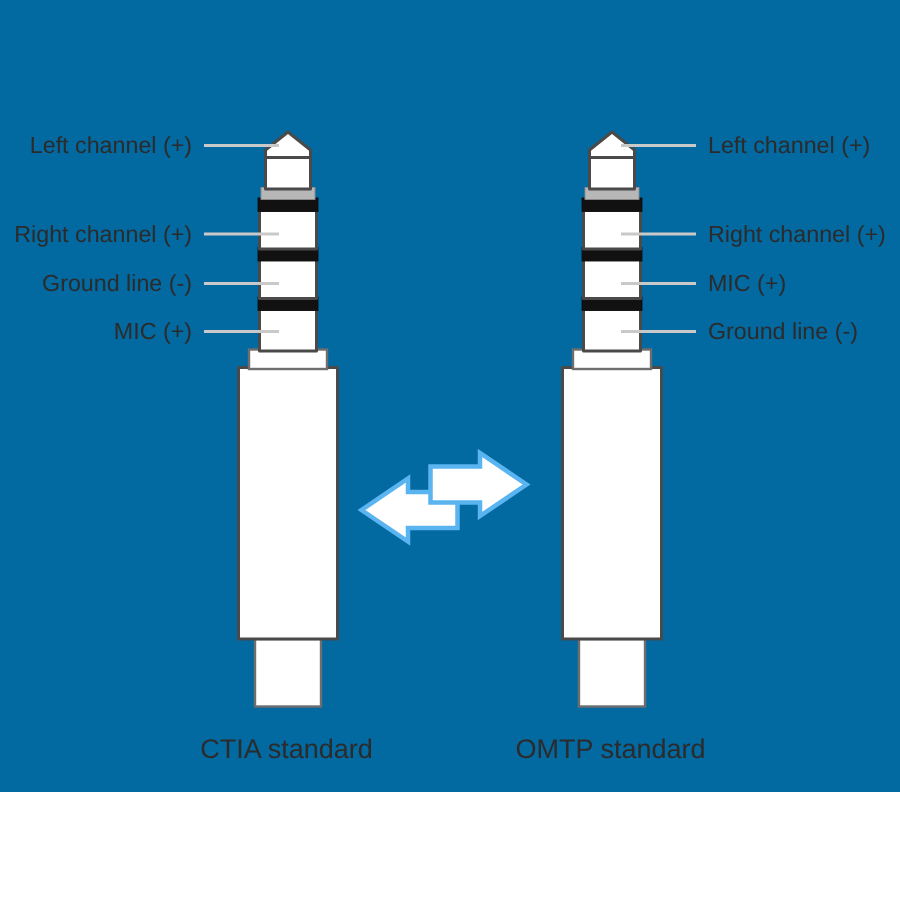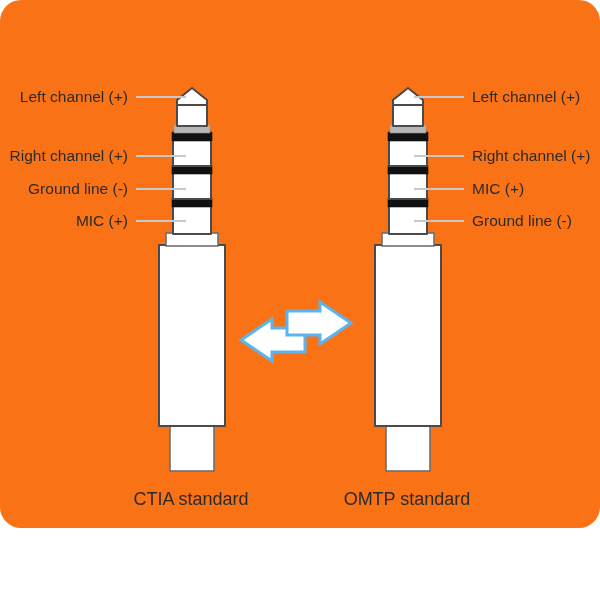--- a/index.html
+++ b/index.html
@@ -4,24 +4,23 @@
 <style>
   html, body {
     margin: 0;
     padding: 0;
     background: #ffffff;
   }
   #diagram-root {
     position: relative;
     width: 600px;
     height: 528px;
-    background: #f97316;
+    background: #0369a1;
     font-family: "Liberation Sans", sans-serif;
     overflow: hidden;
-    border-radius: 21px;
   }
   #diagram-svg {
     position: absolute;
     top: 0;
     left: 0;
     width: 600px;
     height: 600px;
     display: block;
   }
   .lbl {

